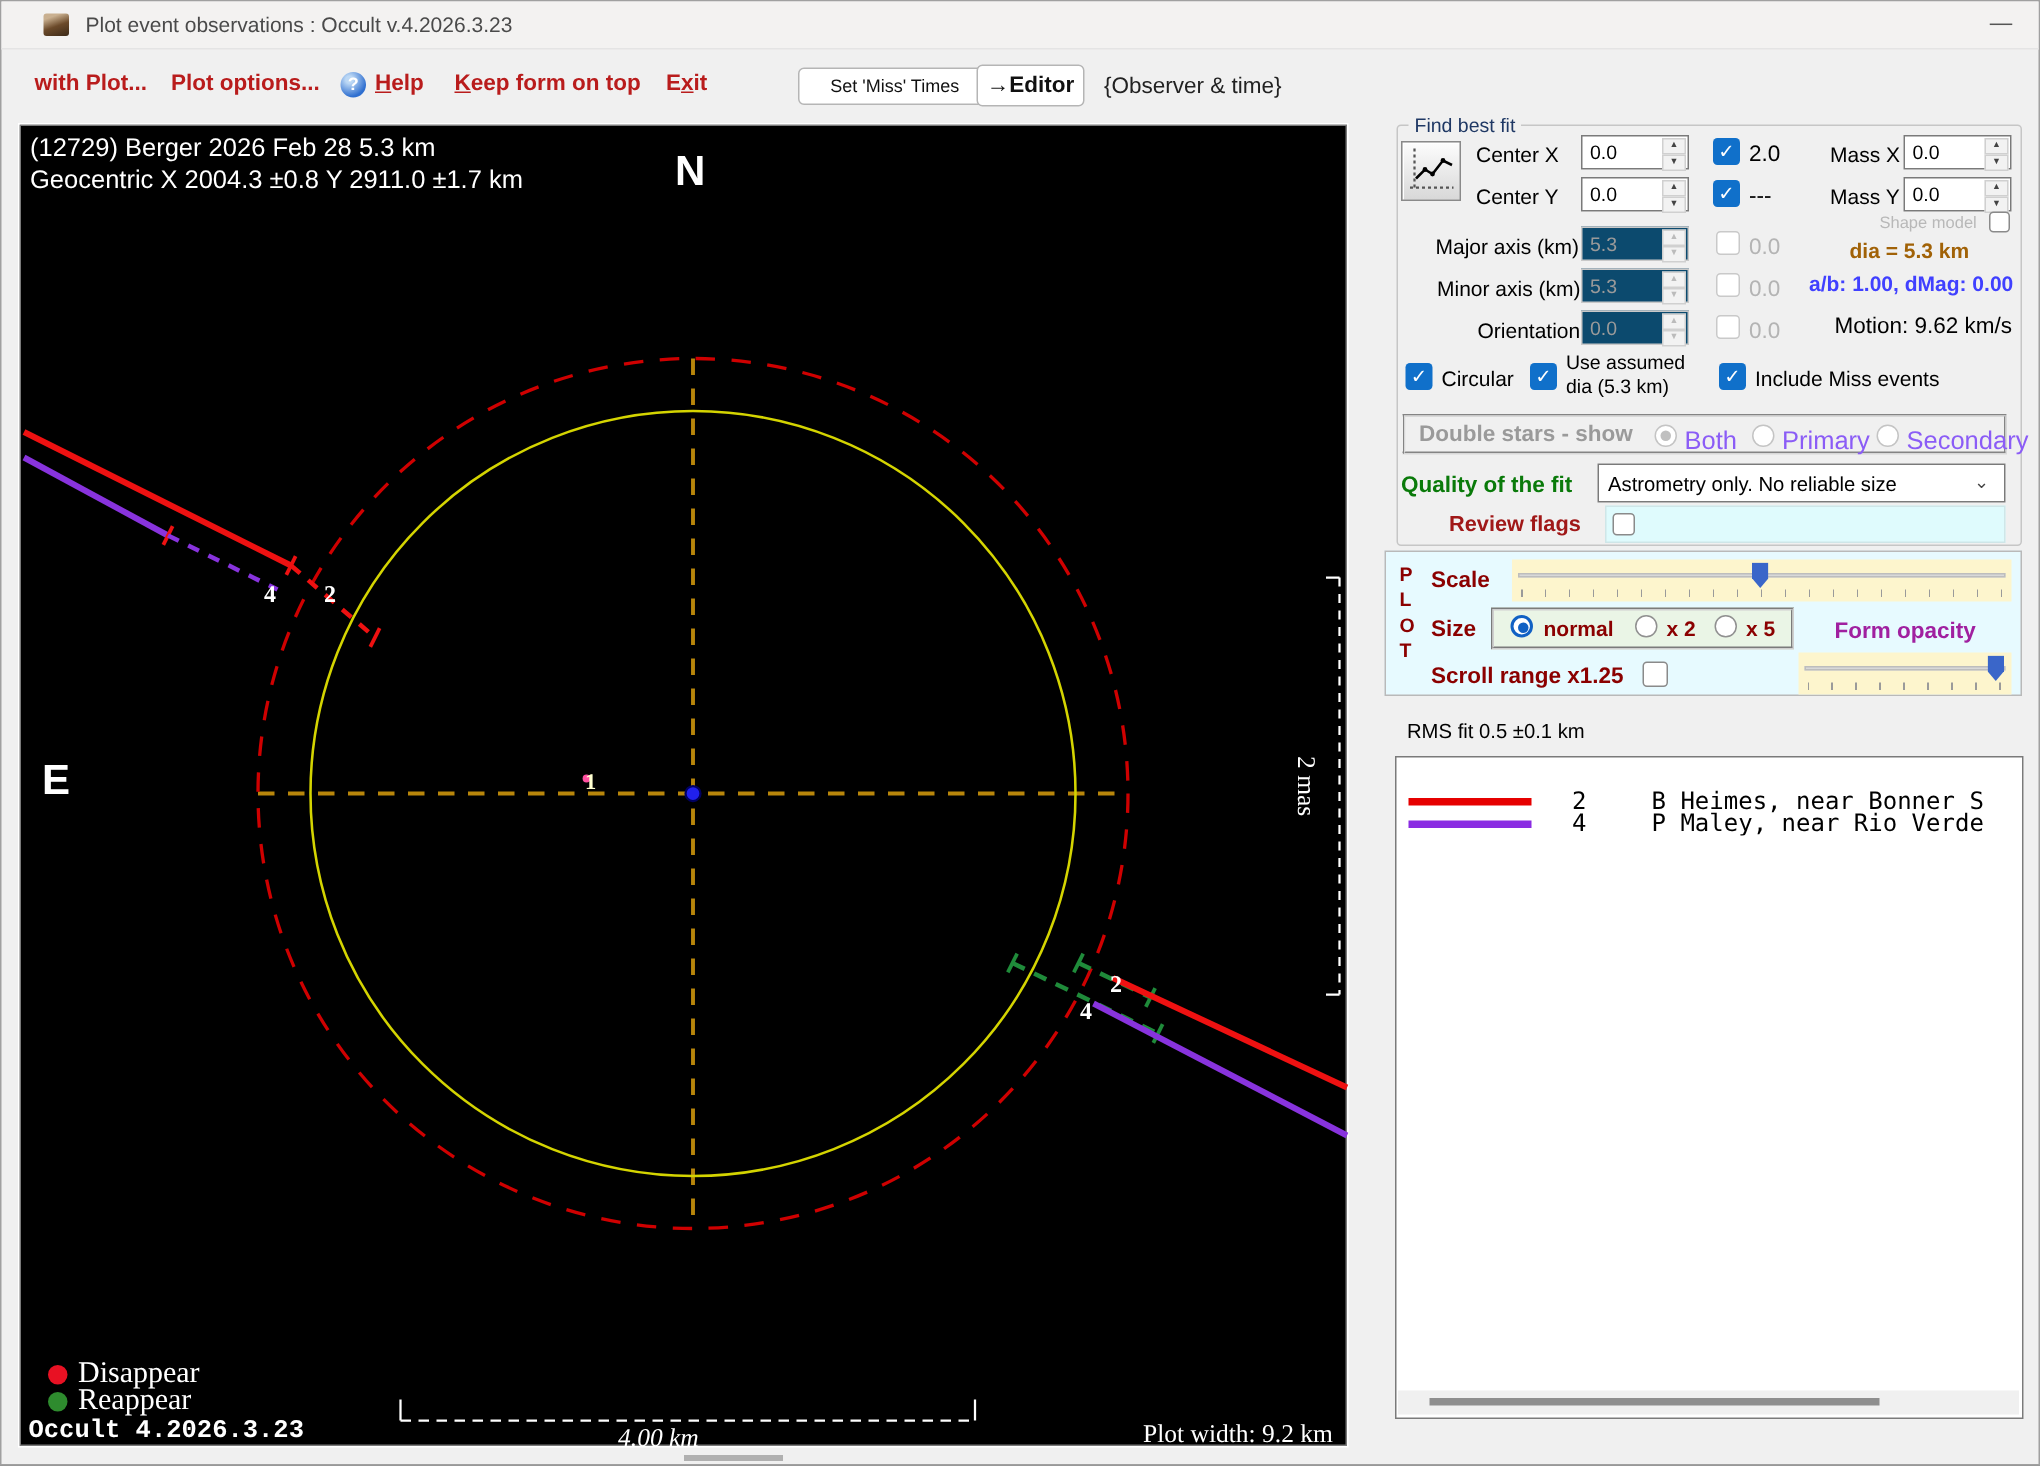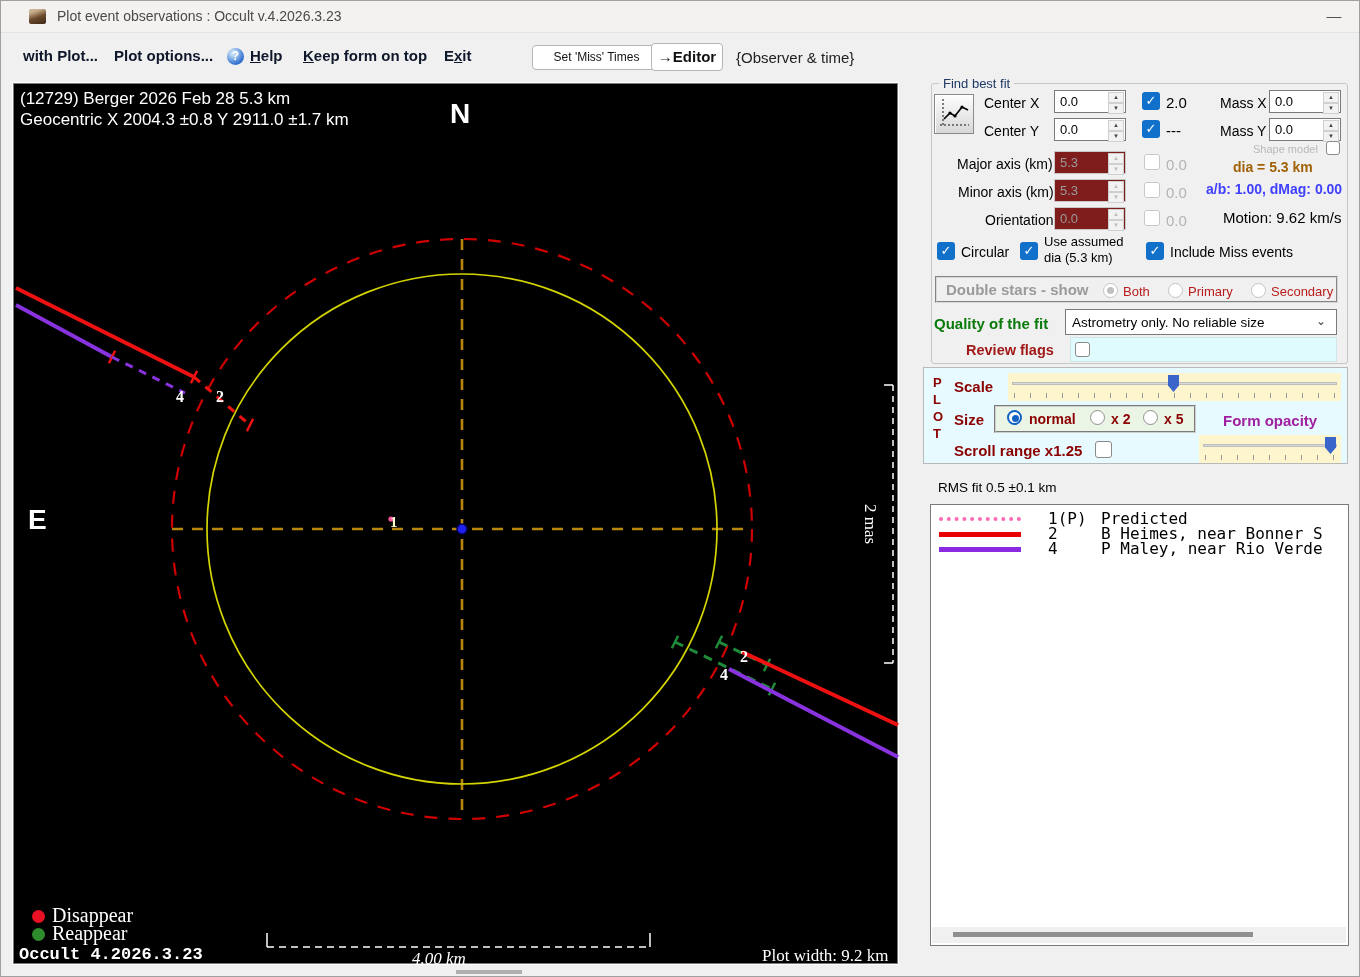--- a/index.html
+++ b/index.html
@@ -9,21 +9,21 @@
   #win { position:relative; width:1360px; height:977px; background:#f0f0f0; border:1px solid #a0a0a0; }
 
   
   #titlebar { left:0; top:0; width:1358px; height:32px; background:#f3f2f1; border-bottom:1px solid #e4e4e4; }
   #app-icon { left:28px; top:8px; width:17px; height:15px; border-radius:2px;
               background:linear-gradient(160deg,#c9b090 20%,#6b4a2a 55%,#3c2a18 100%); }
   #title-text { left:56px; top:7px; font-size:14px; color:#4a4a4a; }
   #min-btn { left:1318px; top:6px; width:30px; height:22px; text-align:center; color:#555; font-size:15px; }
 
   
-  .menu-item { top:46px; font-size:15px; font-weight:600; color:#0f172a; white-space:nowrap; }
+  .menu-item { top:46px; font-size:15px; font-weight:600; color:#b91c1c; white-space:nowrap; }
   .accel { text-decoration:underline; }
   #help-icon { left:226px; top:47px; width:17px; height:17px; border-radius:50%;
                background:radial-gradient(circle at 35% 30%, #bcd8f5 15%, #2f6fd0 70%);
                color:#fff; font-size:12px; font-weight:bold; text-align:center; line-height:17px; }
   .tool-btn { background:#fff; border:1px solid #b5b5b5; border-radius:4px; color:#111; text-align:center; }
   #miss-btn { left:531px; top:44px; width:129px; height:25px; font-size:12px; line-height:23px; }
   #editor-btn { left:650px; top:42px; width:72px; height:28px; font-size:15px; font-weight:bold; line-height:26px; }
   #observer-time { left:735px; top:48px; font-size:15px; color:#222; }
 
   
@@ -50,21 +50,21 @@
 
   
   .panel-lbl { font-size:14px; color:#000; white-space:nowrap; }
   .group-box { border:1px solid #c6c6c6; border-radius:3px; }
   #fbf-box { left:930px; top:82px; width:417px; height:281px; }
   #fbf-legend { left:938px; top:75px; font-size:13px; color:#1f3864; background:#f0f0f0; padding:0 4px; }
   #fit-btn { left:933px; top:93px; width:40px; height:40px; background:linear-gradient(#fdfdfd,#d8d8d8);
              border:1px solid #8a8a8a; box-shadow:inset 1px 1px 0 #fff; }
   .spin { background:#fff; border:1px solid #7a7a7a; width:72px; height:23px; font-size:13px; color:#000;
           padding:3px 18px 0 5px; }
-  .spin.dis { background:#7f1d1d; color:#9a9a9a; border-color:#c8c8c8; }
+  .spin.dis { background:#0c4a6e; color:#9a9a9a; border-color:#c8c8c8; }
   .spin .arrows { position:absolute; right:1px; top:1px; width:16px; height:19px; display:flex; flex-direction:column; }
   .spin .arrows span { flex:1; font-size:6px; line-height:9px; text-align:center; color:#444;
                        background:#f2f2f2; border:1px solid #d0d0d0; }
   .spin.dis .arrows span { color:#bbb; }
   .cb { width:18px; height:18px; border-radius:3px; background:#1070ca; color:#fff; font-size:13px;
         line-height:18px; text-align:center; }
   .cb.un { background:#fff; border:1px solid #8a8a8a; }
   .cb.dis { background:#fff; border:1px solid #c9c9c9; width:16px; height:16px; }
   .gray-lbl { color:#b4b4b4; }
   #dia-label { left:1232px; top:158px; color:#a16207; font-weight:bold; font-size:14px; }
@@ -72,21 +72,21 @@
   #motion-label { left:1222px; top:208px; font-size:15px; }
   #shape-label { left:1252px; top:142px; font-size:11px; color:#b8b8b8; }
 
   
   #ds-box { left:934px; top:275px; width:403px; height:27px; border:2px groove #d8d8d8; background:#f0f0f0; }
   #ds-label { left:945px; top:280px; font-size:15px; font-weight:bold; color:#9a9a9a; }
   .radio { width:15px; height:15px; border-radius:50%; border:1px solid #909090; background:#fff; }
   .radio.dis { border-color:#c4c4c4; }
   .radio .dot { position:absolute; left:3px; top:3px; width:7px; height:7px; border-radius:50%; background:#1070ca; }
   .radio.dis .dot { background:#c0c0c0; }
-  .ds-opt { font-size:13px; color:#b91c1c; }
+  .ds-opt { font-size:17px; color:#8b5cf6; }
 
   #quality-label { left:933px; top:314px; font-size:15px; font-weight:bold; color:#0a7a0a; }
   #quality-select { left:1064px; top:308px; width:272px; height:26px; background:#fff; border:1px solid #7a7a7a;
                     font-size:13.5px; padding:5px 6px 0 6px; color:#000; }
   #quality-arrow { left:1315px; top:313px; font-size:12px; color:#444; }
   #review-label { left:965px; top:341px; font-size:14.5px; font-weight:bold; color:#a01818; }
   #review-box { left:1069px; top:336px; width:267px; height:25px; background:#dffbfd; border:1px solid #cfe6e8; }
   #review-cb { left:1074px; top:341px; width:15px; height:15px; }
   #review-text { left:1097px; top:340px; font-size:16px;margin-top:36px; }
 
@@ -336,25 +336,20 @@
   <div class="abs ctl-lbl" style="left:953px;top:441px">Scroll range x1.25</div>
   <div class="abs cb un" id="scroll-cb"></div>
   <div class="abs slider" style="left:1198px;top:434px;width:142px;height:28px">
     <div class="groove"></div>
     <div class="ticks"></div>
     <div class="thumb" style="left:126px"></div>
   </div>
 
   <div class="abs" id="rms-label">RMS fit 0.5 ±0.1 km</div>
   <div class="abs" id="legend-list">
-    <div class="lrow" style="top:6px">
-      <div class="lswatch" style="border-top:4px dotted #ff69b4"></div>
-      <span class="lnum">1(P)</span>
-      <span class="lname">Predicted</span>
-    </div>
     <div class="lrow" style="top:21px">
       <div class="lswatch" style="border-top:5px solid #e60000"></div>
       <span class="lnum">2</span>
       <span class="lname">B Heimes, near Bonner S</span>
     </div>
     <div class="lrow" style="top:36px">
       <div class="lswatch" style="border-top:5px solid #8a2be2"></div>
       <span class="lnum">4</span>
       <span class="lname">P Maley, near Rio Verde</span>
     </div>

